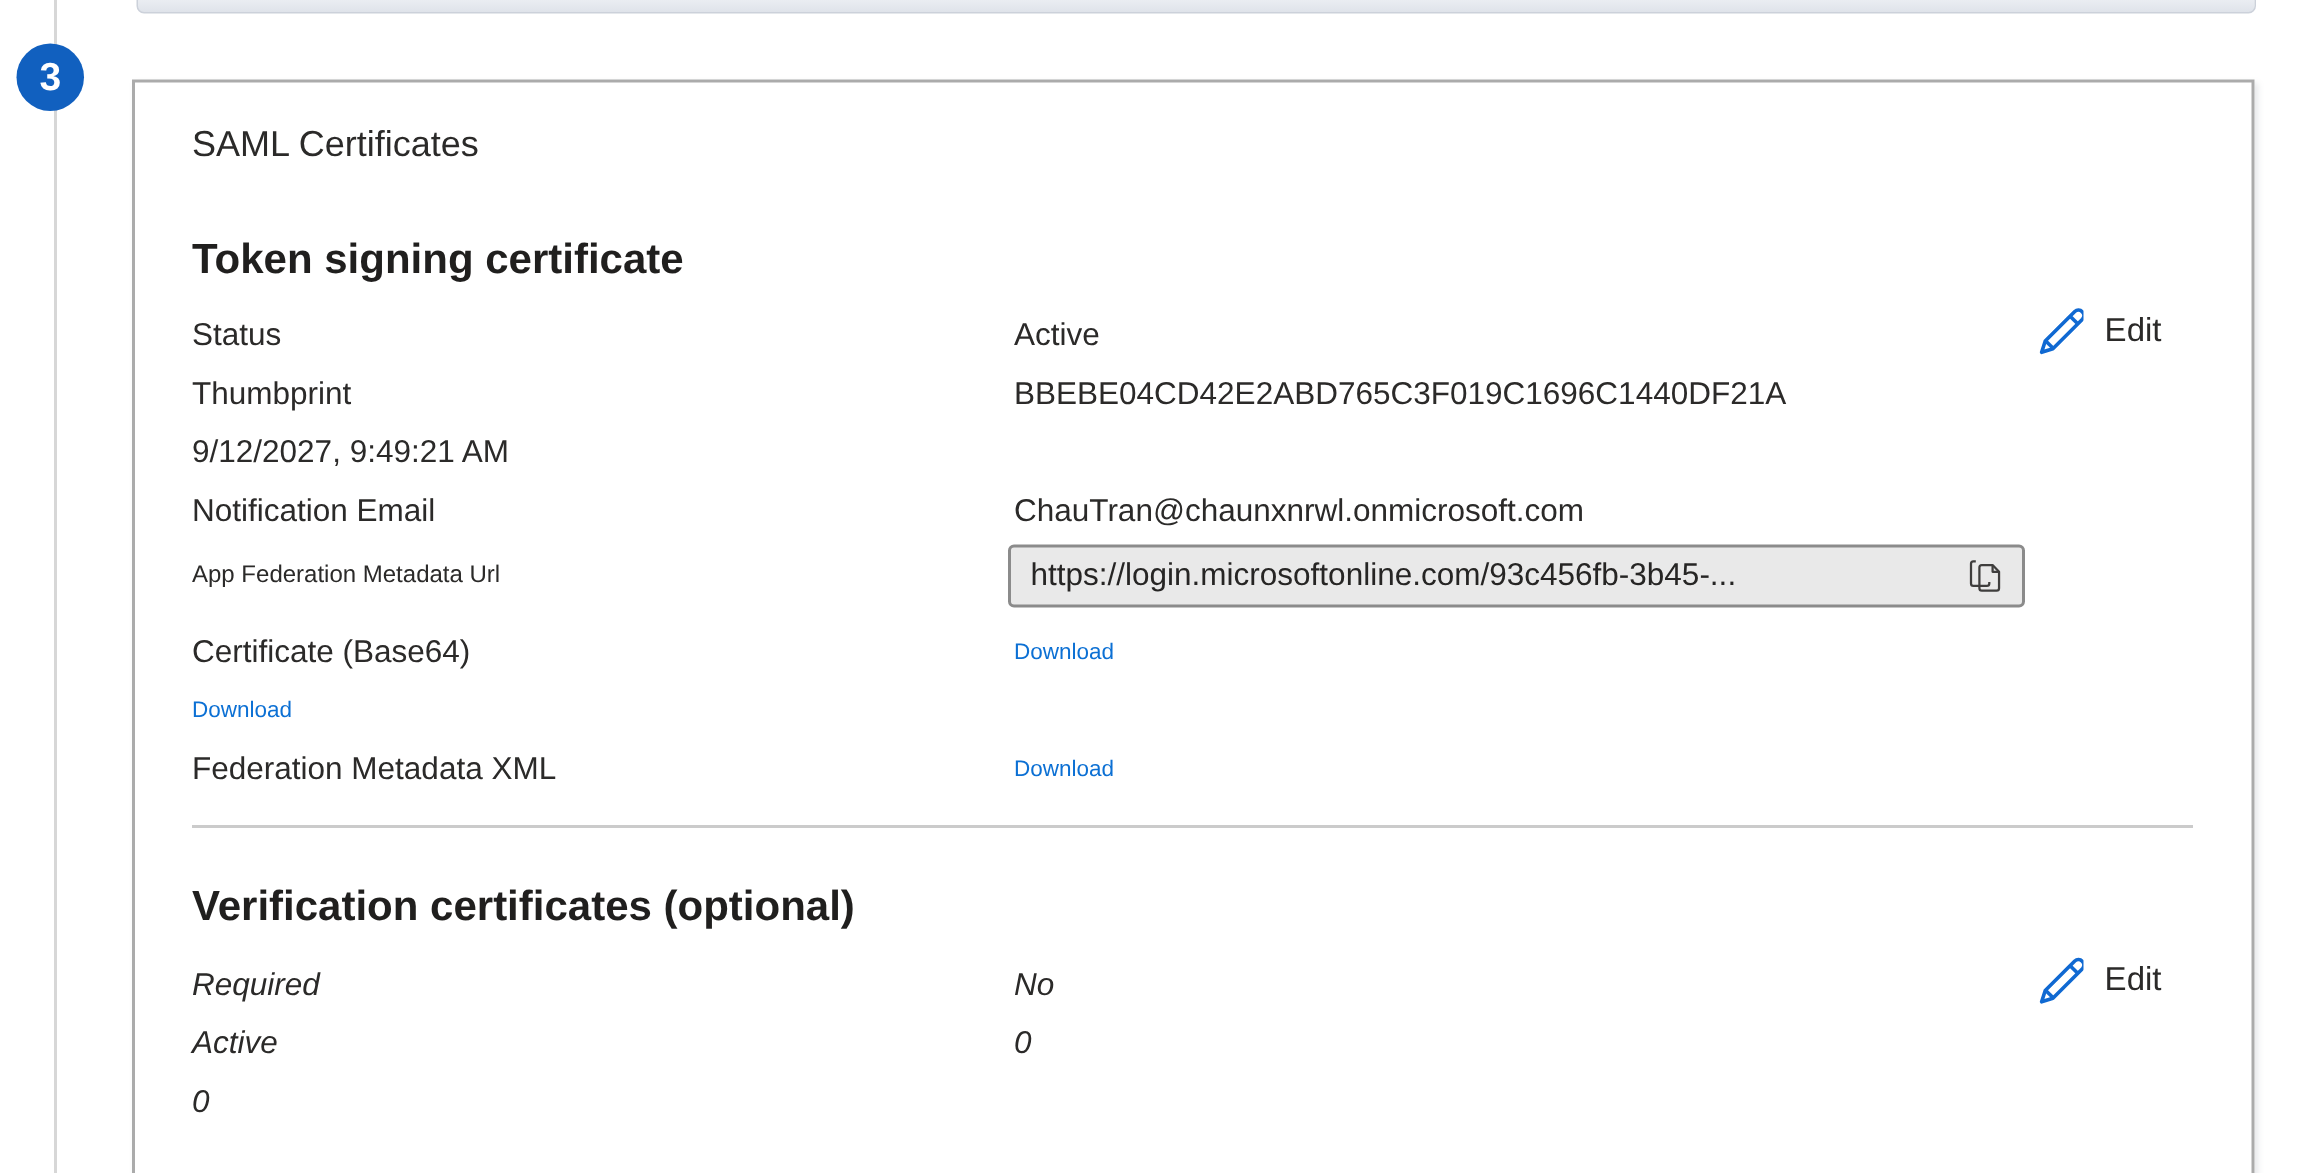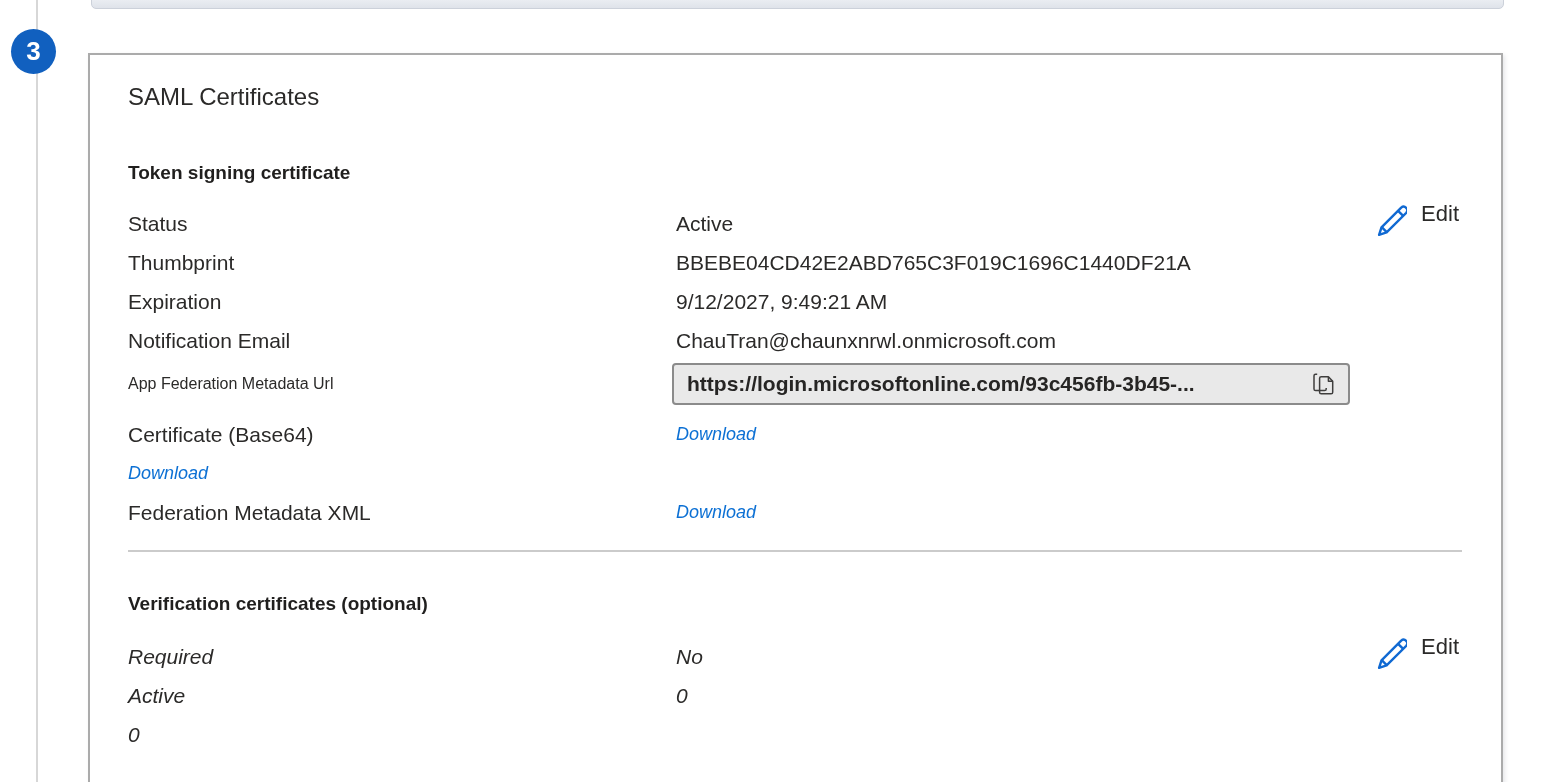--- a/index.html
+++ b/index.html
@@ -30,49 +30,49 @@
   
   .card{
     position:absolute;left:88px;top:29px;width:1415px;height:733px;
     background:#ffffff;border:2px solid #ababab;box-sizing:border-box;
     box-shadow:2px 2px 4px rgba(120,128,140,.18);
     padding:0 39px 0 38px;
     margin-top:24px;
   }
   .card-title{margin-top:27px;font-size:24px;line-height:30px;color:#2b2a29;}
 
-  .section-heading{margin:0;font-size:19px;line-height:28px;font-weight:700;color:#201f1e;}
+  .section-heading{margin:0;font-size:28px;line-height:28px;font-weight:700;color:#201f1e;}
   .heading-token{margin-top:47px;}
   .heading-verification{margin-top:38px;}
 
   .rows{margin-top:17px;}
   .rows-verification{margin-top:19px;font-style:italic;}
   .row{display:grid;grid-template-columns:548px 1fr;height:39px;align-items:center;}
   .row .lbl,.row .val{font-size:21px;line-height:26px;color:#2b2a29;white-space:nowrap;}
 
   .row-url{display:grid;grid-template-columns:548px 1fr;height:47px;align-items:center;}
   .copybox{
     position:relative;margin-left:-4px;width:678px;height:42px;box-sizing:border-box;
     background:#e9e9e9;border:2px solid #8b8b8b;border-radius:4px;
-    display:flex;align-items:center;padding:0 48px 0 13px;cursor:text;font-weight:bold;
+    display:flex;align-items:center;padding:0 48px 0 13px;cursor:text;
   }
   .copybox .url-text{font-size:21px;color:#262524;white-space:nowrap;overflow:hidden;}
   .copy-btn{
     position:absolute;right:12px;top:50%;transform:translateY(-50%);
     background:none;border:none;padding:2px;cursor:pointer;line-height:0;
   }
 
   .download-rows{margin-top:8px;}
-  .link{font-size:18px;color:#0c70d4;text-decoration:none;cursor:pointer;font-style:italic;}
+  .link{font-size:15px;color:#0c70d4;text-decoration:none;cursor:pointer;}
 
   .divider{margin:18px 0 0 0;border:none;border-top:2px solid #cbcbcb;height:0;}
 
   
   .edit-btn{
-    position:absolute;right:42px;display:flex;gap:14px;
+    position:absolute;right:60px;display:flex;align-items:center;gap:14px;
     background:none;border:none;padding:0;cursor:pointer;
     font-family:inherit;font-size:22px;color:#2b2a29;
   }
   .edit-btn-1{top:146px;}
   .edit-btn-2{top:579px;}
   .edit-btn .icon{line-height:0;}
 </style>
 </head>
 <body>
 
@@ -105,21 +105,20 @@
     <div class="rows">
       <div class="row">
         <div class="lbl">Status</div>
         <div class="val">Active</div>
       </div>
       <div class="row">
         <div class="lbl">Thumbprint</div>
         <div class="val">BBEBE04CD42E2ABD765C3F019C1696C1440DF21A</div>
       </div>
       <div class="row">
-        <div class="lbl">Expiration</div>
         <div class="val">9/12/2027, 9:49:21 AM</div>
       </div>
       <div class="row">
         <div class="lbl">Notification Email</div>
         <div class="val">ChauTran@chaunxnrwl.onmicrosoft.com</div>
       </div>
 
       <div class="row-url">
         <div class="lbl">App Federation Metadata Url</div>
         <div class="copybox">

